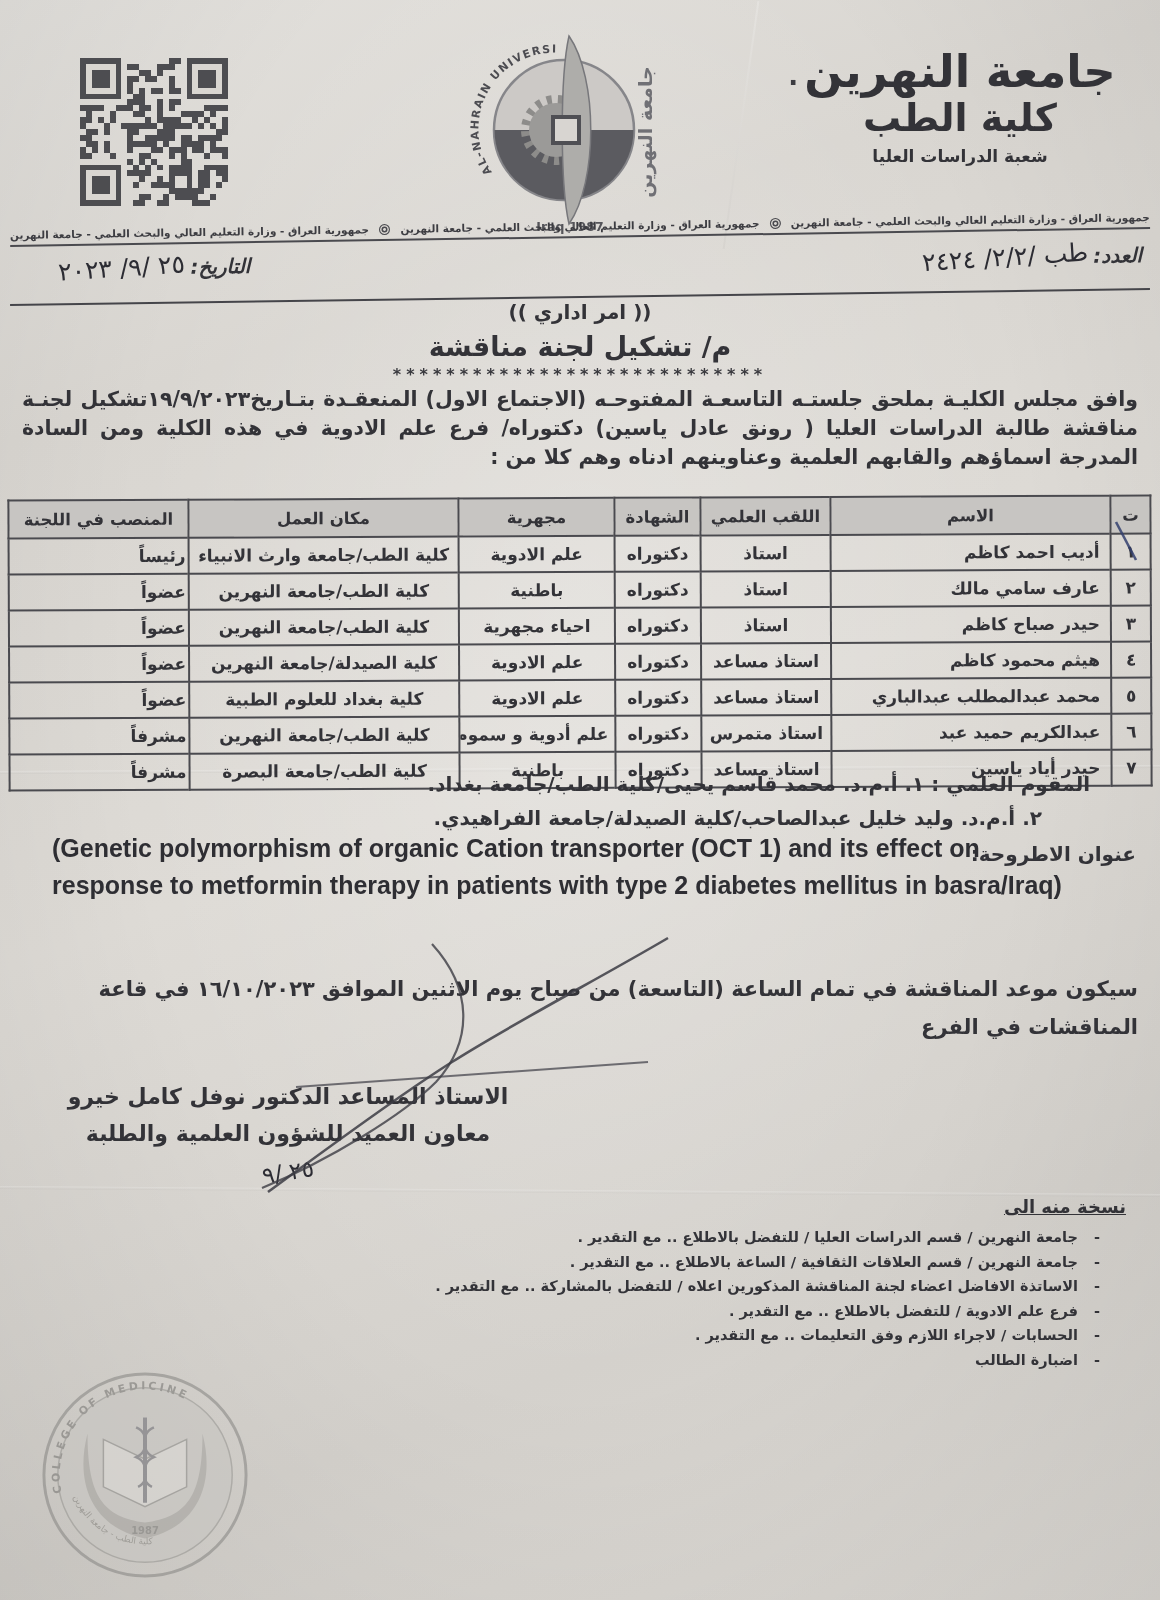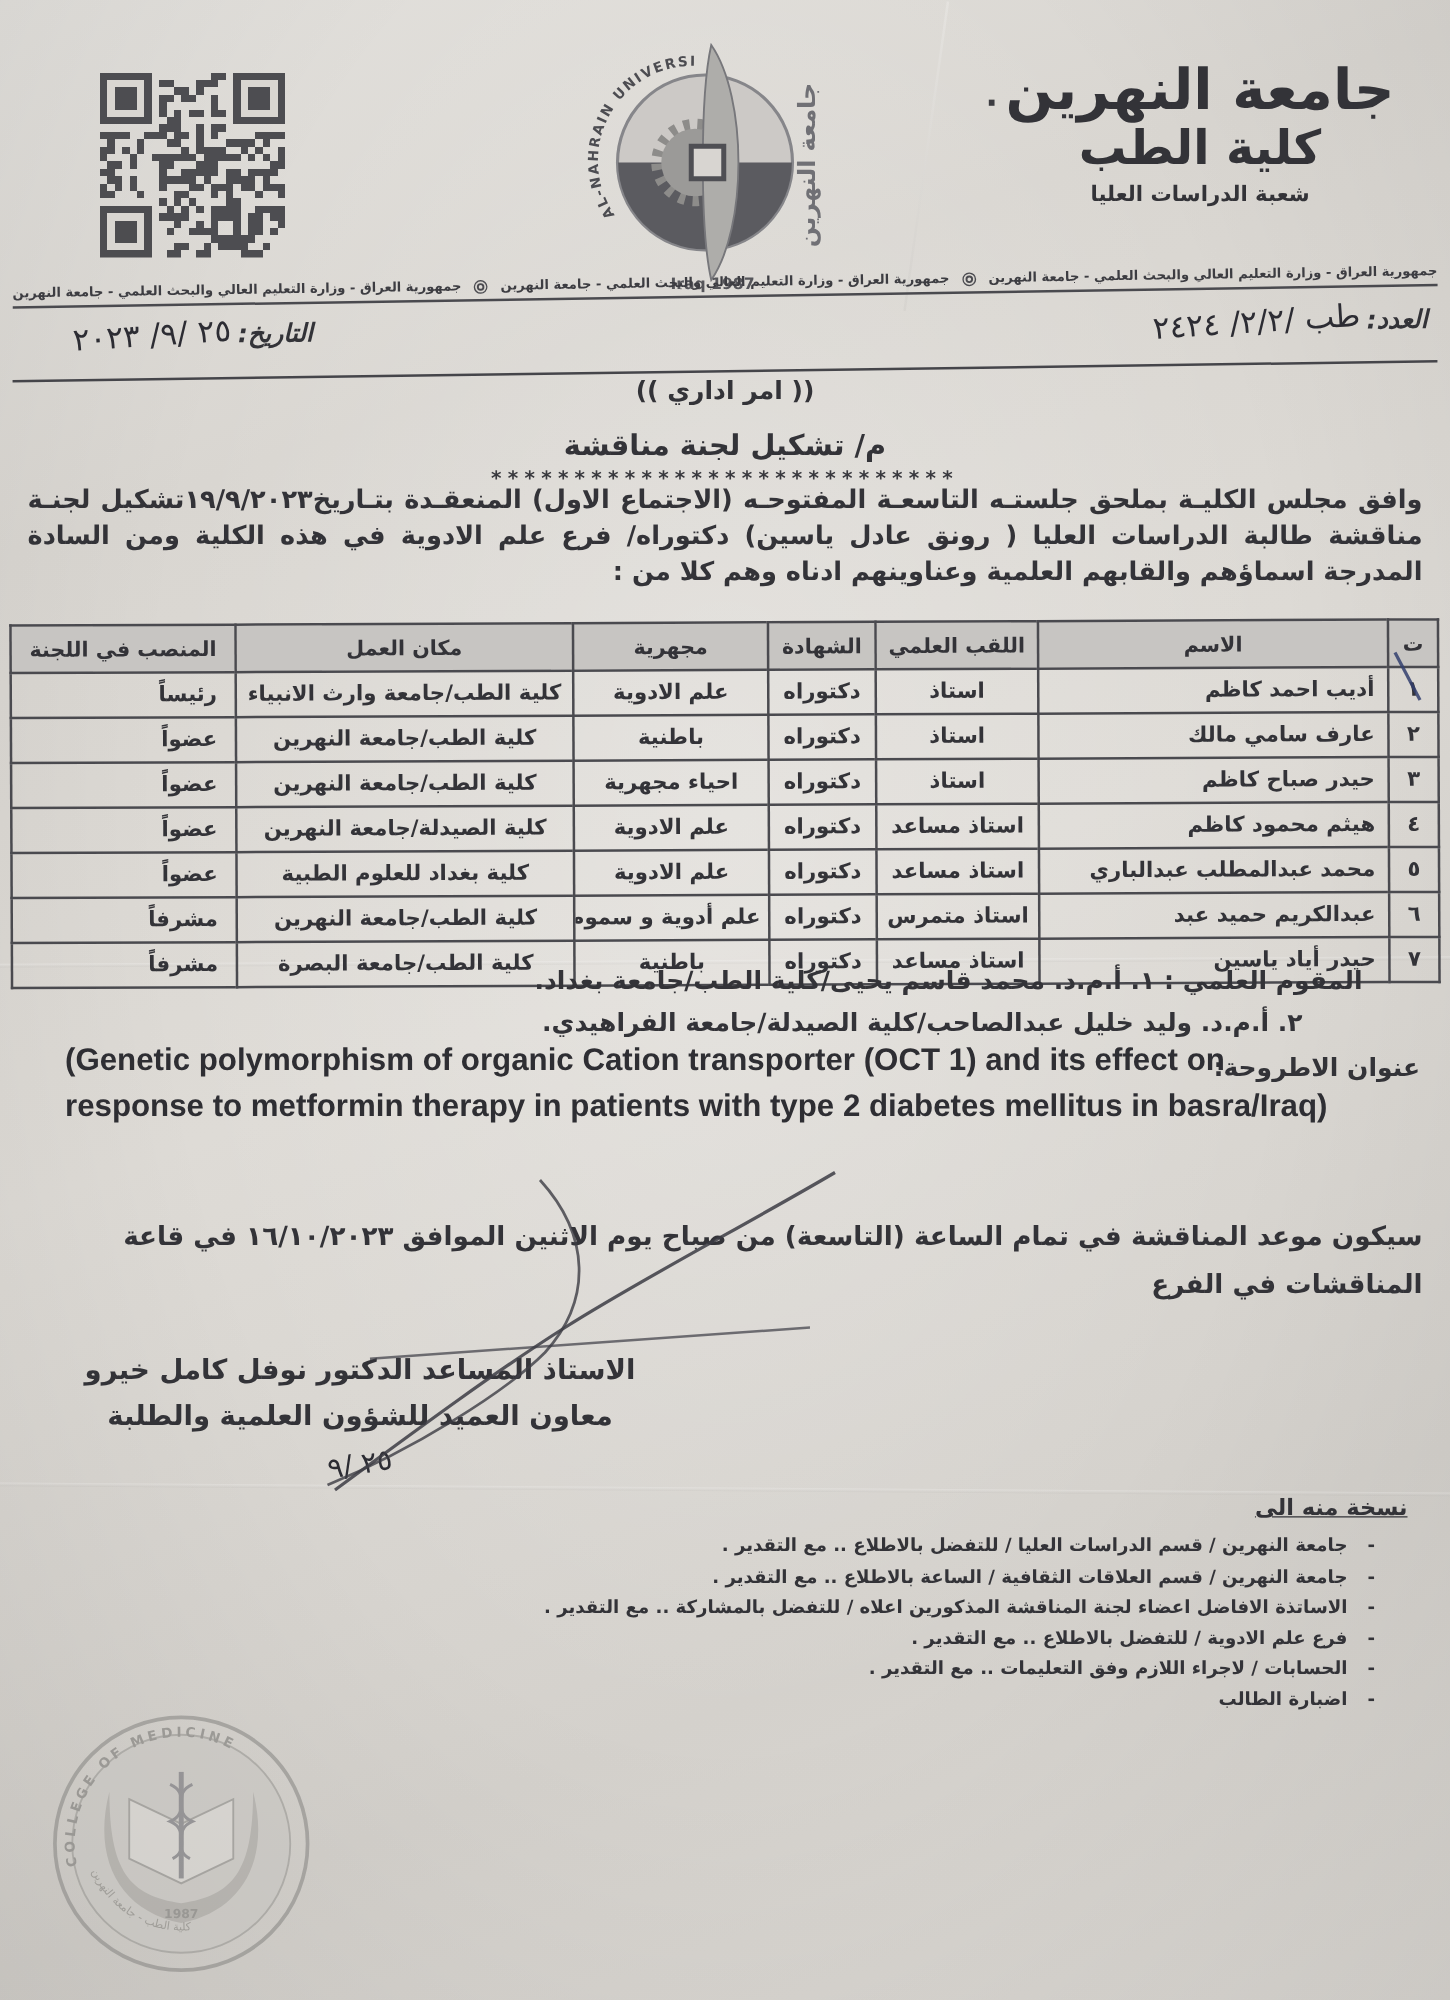--- a/index.html
+++ b/index.html
@@ -30,35 +30,35 @@
           box-shadow:inset 0 0 0 1.5px #d9d6d1, inset 0 0 0 3px #4a4a4f;flex:0 0 auto;margin:0 4px;}
   .refrow{left:18px;right:18px;top:246px;display:flex;justify-content:space-between;direction:rtl;
           align-items:flex-end;transform:rotate(-0.7deg);}
   .refrow .lbl{font-size:20px;font-style:italic;}
   .refrow .hand{font-size:25px;transform:rotate(-3deg) translateY(2px);letter-spacing:2px;}
   .hr2{left:10px;right:10px;top:296px;border-bottom:2.5px solid #45454a;transform:rotate(-0.8deg);}
 
   
   .titleblock{left:0;right:0;top:300px;text-align:center;}
   .titleblock .order{font-size:20px;}
-  .titleblock .subject{font-size:23px;margin-top:20px;}
+  .titleblock .subject{font-size:27px;margin-top:7px;}
   .titleblock .stars{font-size:16px;letter-spacing:5px;margin-top:3px;color:#39393e;font-weight:bold;}
 
   
   .bodypara{left:22px;right:22px;top:385px;font-size:20.5px;line-height:29px;text-align:justify;}
 
   
   table.committee{position:absolute;left:8px;top:497px;width:1142px;border-collapse:collapse;
          direction:rtl;table-layout:fixed;transform:rotate(-0.25deg);}
   table.committee th,table.committee td{border:2px solid #4a4a4f;color:#333338;font-weight:bold;
          padding:3px 6px;overflow:hidden;white-space:nowrap;}
   table.committee th{background:#c7c5c2;font-size:16.5px;height:30px;}
   table.committee td{font-size:17px;height:28px;text-align:center;}
   table.committee td:nth-child(2){text-align:right;padding-right:10px;}
-  table.committee td:nth-child(7){text-align:right;padding-right:14px;}
+  table.committee td:nth-child(7){text-align:right;padding-right:2px;}
 
   .evline{right:70px;top:772px;font-size:20px;}
   .evline2{right:118px;top:806px;font-size:20px;}
   .thesislabel{right:24px;top:842px;font-size:20px;margin-left:33px;}
   .entitle{left:52px;top:830px;width:1020px;font-size:25px;line-height:37px;}
   .schedule{left:22px;right:22px;top:970px;font-size:21px;line-height:38px;text-align:right;}
 
   .sig{left:48px;top:1078px;width:480px;text-align:center;font-size:22px;line-height:1.7;}
   .sigdate{font-size:23px;transform:rotate(-9deg);letter-spacing:3px;margin-top:0;}
 

